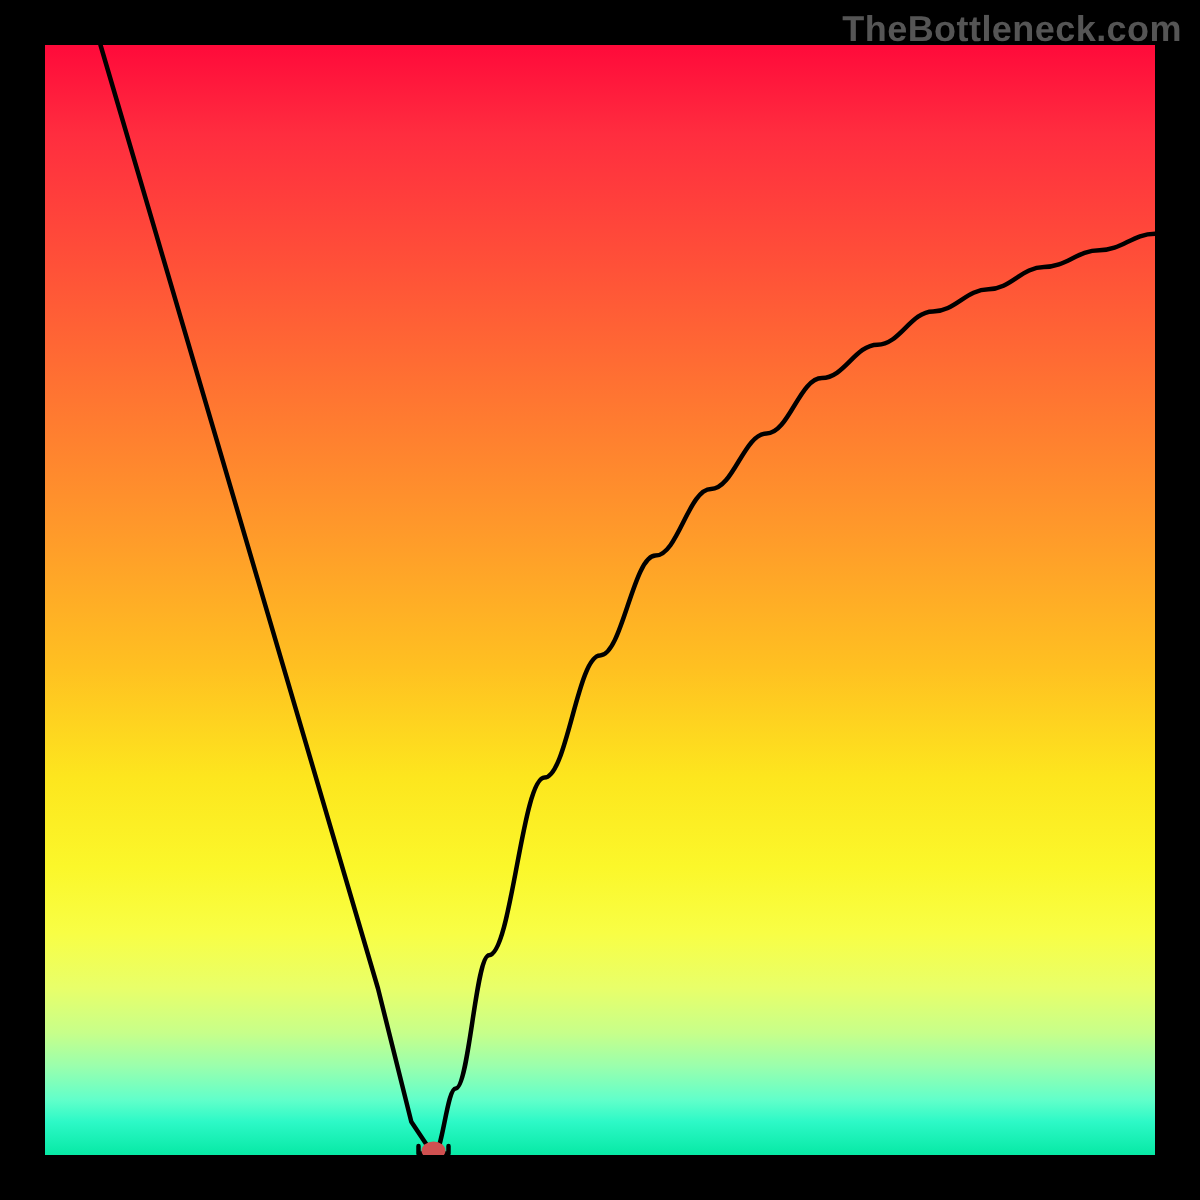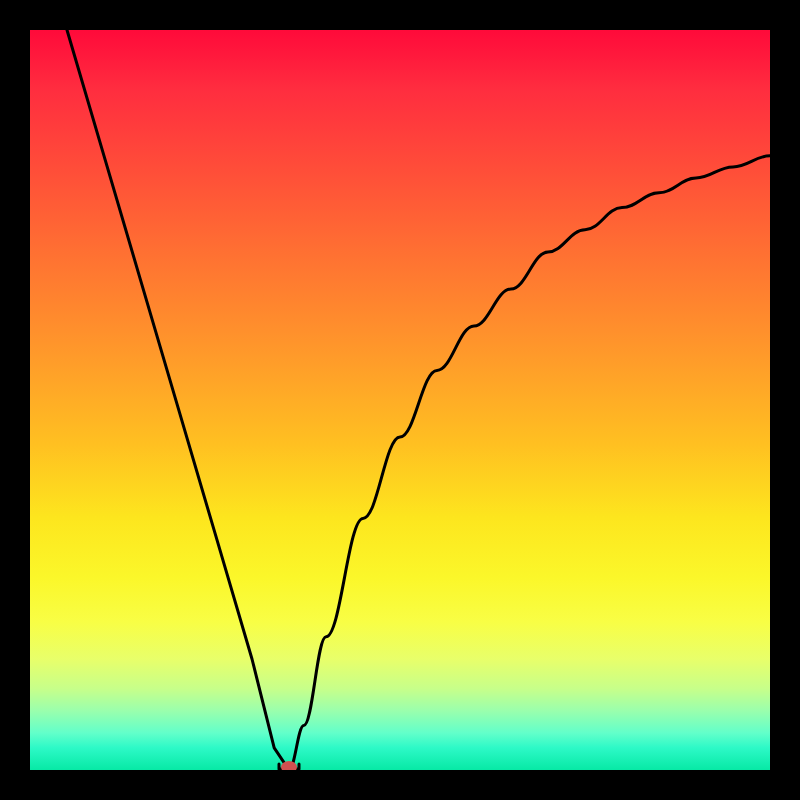--- a/index.html
+++ b/index.html
@@ -57,20 +57,21 @@
     left: 30px;
     top: 30px;
     z-index: 2;
   }
 </style>
 </head>
 <body>
 
 <div class="frame">
 
+  <div class="watermark">TheBottleneck.com</div>
 
   <div class="plot"></div>
 
   <svg class="curve" width="740" height="740" viewBox="0 0 740 740">
     <path d="M 37 0 L 74 125.80000000000007 L 111 251.59999999999997 L 148 377.40000000000003 L 185 503.2 L 222 629 L 244.20000000000002 717.8 L 259 740" fill="none" stroke="#000" stroke-width="3" stroke-linecap="round" stroke-linejoin="round" id="path-left"></path>
     <path d="M 259 740 C 264.92 740, 267.88 695.6, 273.8 695.6 C 282.68 695.6, 287.12 606.8, 296 606.8 C 310.8 606.8, 318.2 488.4, 333 488.4 C 347.8 488.4, 355.2 407, 370 407 C 384.8 407, 392.20000000000005 340.4, 407.00000000000006 340.4 C 421.8 340.4, 429.20000000000005 296, 444 296 C 458.8 296, 466.2 259, 481 259 C 495.8 259, 503.2 222, 518 222 C 532.8 222, 540.2 199.80000000000007, 555 199.80000000000007 C 569.8 199.80000000000007, 577.2 177.60000000000002, 592 177.60000000000002 C 606.8 177.60000000000002, 614.2 162.79999999999995, 629 162.79999999999995 C 643.8 162.79999999999995, 651.2 148, 666 148 C 680.8 148, 688.2 136.9000000000001, 703 136.9000000000001 C 717.8 136.9000000000001, 725.2 125.80000000000007, 740 125.80000000000007" fill="none" stroke="#000" stroke-width="3" stroke-linecap="round" stroke-linejoin="round" id="path-right"></path>
     <path d="M 249 734 L 249 739 L 269 739 L 269 734" fill="none" stroke="#000" stroke-width="3" stroke-linecap="round" stroke-linejoin="round" id="path-dip"></path>
   </svg>
 
   <svg class="marker" width="740" height="740" viewBox="0 0 740 740">

